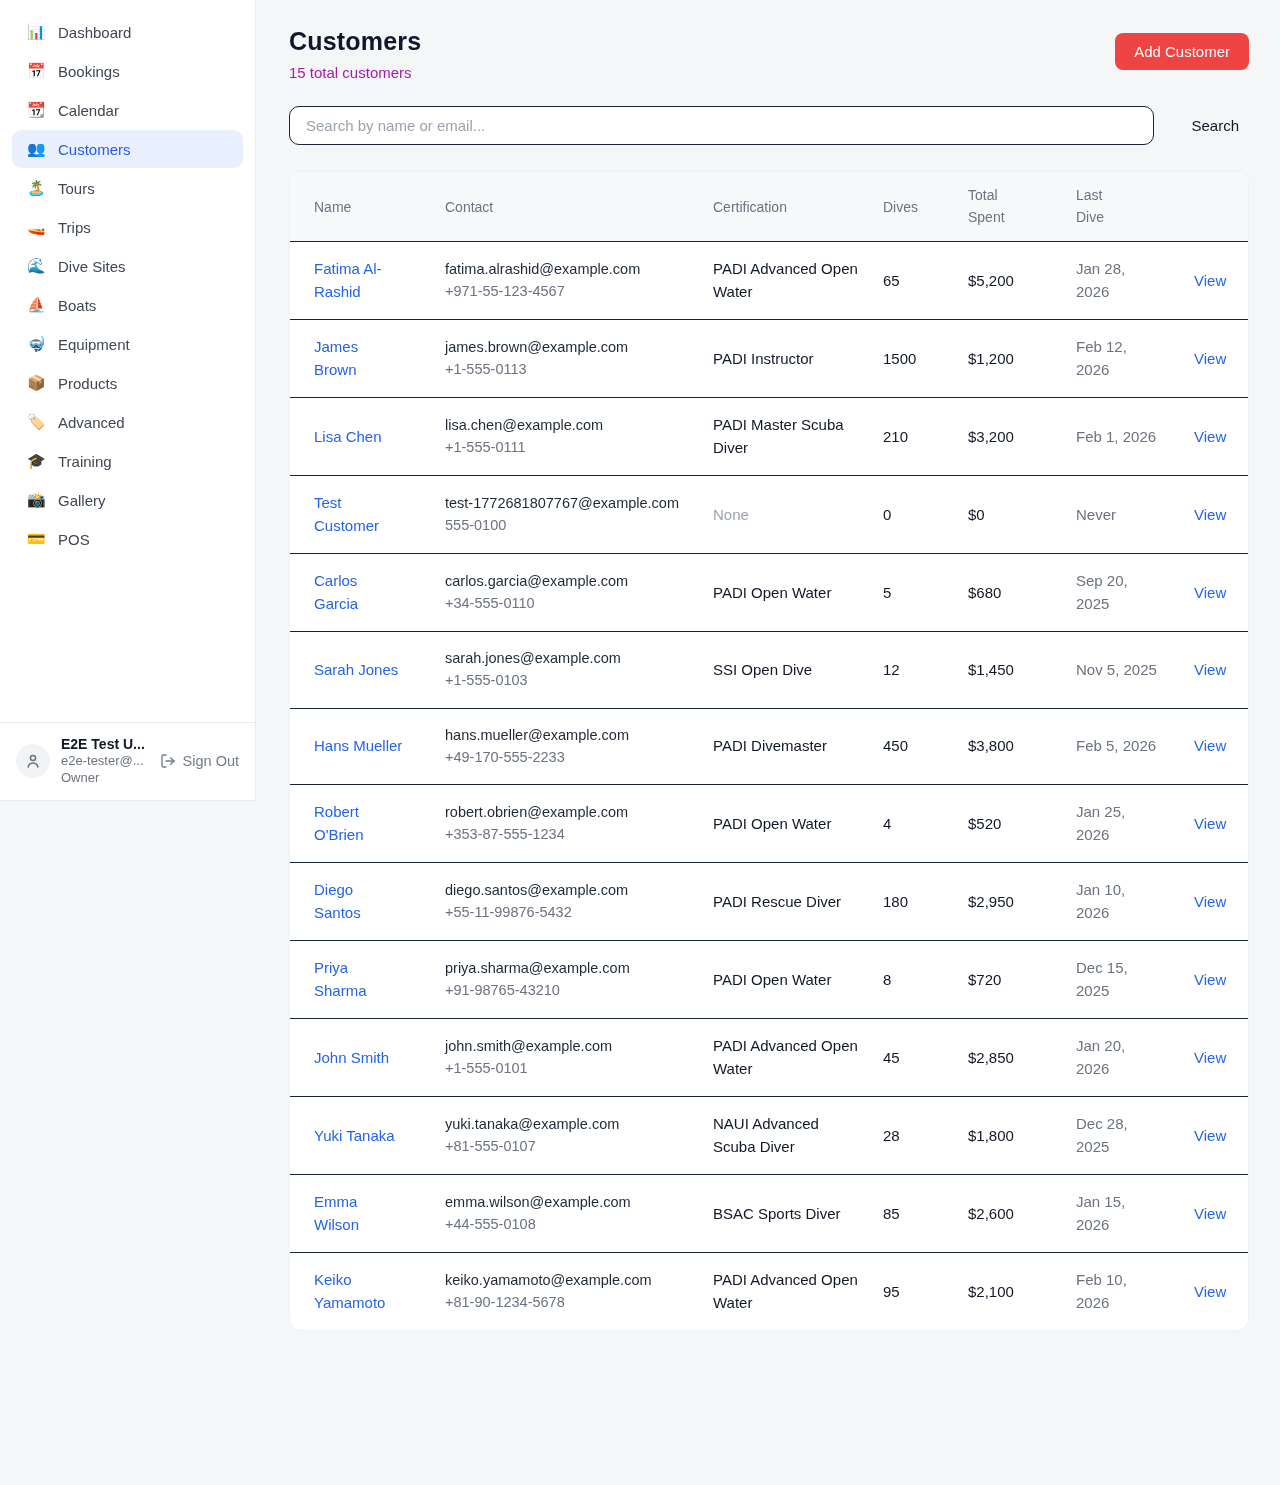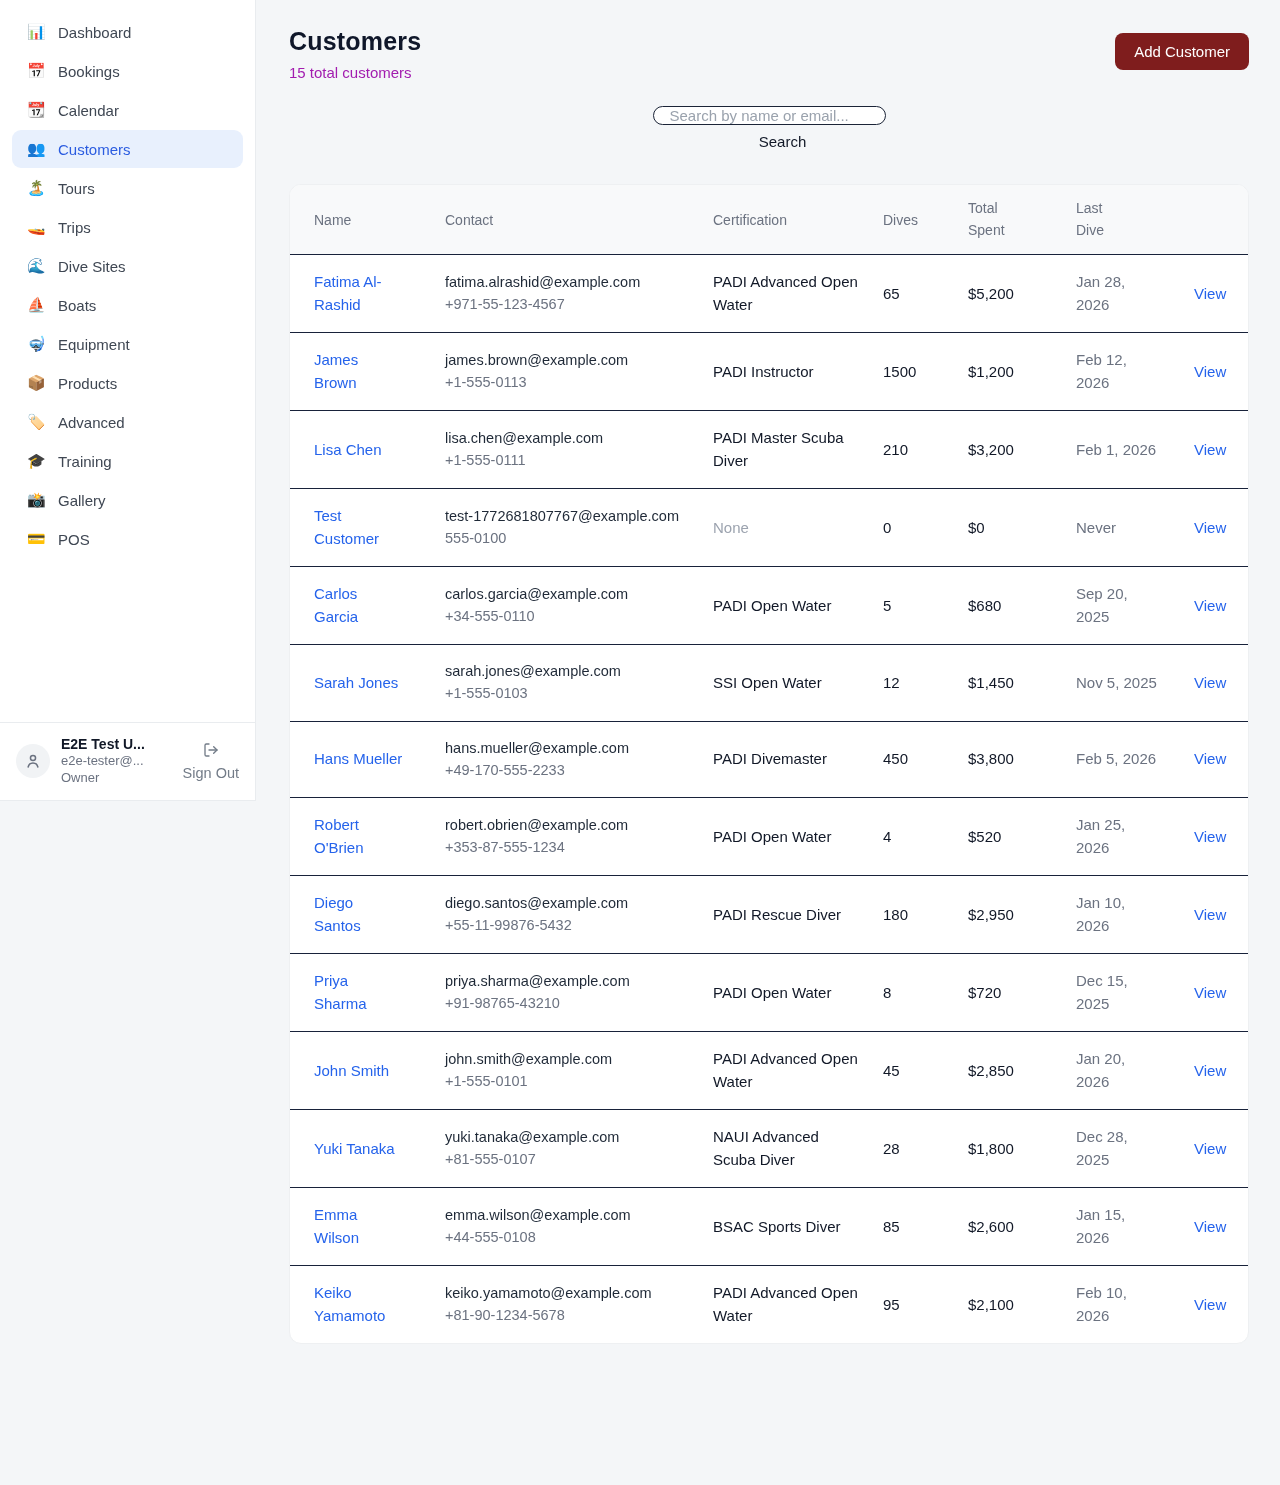--- a/index.html
+++ b/index.html
@@ -38,35 +38,35 @@
   }
   .avatar {
     width:34px; height:34px; border-radius:50%; background:#f1f3f5;
     display:flex; align-items:center; justify-content:center; flex:0 0 34px;
   }
   .user-info { min-width:0; width:88px; }
   .user-name { font-size:14px; font-weight:700; color:#111827; white-space:nowrap; overflow:hidden; }
   .user-email, .user-role { font-size:13px; color:#6b7280; white-space:nowrap; overflow:hidden; line-height:1.35; }
   .signout {
     margin-left:auto; display:flex; align-items:center; gap:7px;
-    color:#737c88; font-size:14.5px; cursor:pointer; white-space:nowrap;flex-direction:column;
+    color:#737c88; font-size:14.5px; cursor:pointer; white-space:nowrap;
   }
 
   
   .main { margin-left:257px; padding:27px 31px 0 32px; }
   .page-header { display:flex; align-items:flex-start; justify-content:space-between; }
   .page-title { font-size:25px; font-weight:700; color:#0f172a; letter-spacing:.2px; }
   .page-sub { margin-top:8px; font-size:15px; color:#a21caf; }
   .add-btn {
-    background:#7f1d1d; color:#ffffff; border:none; cursor:pointer;
+    background:#ef4444; color:#ffffff; border:none; cursor:pointer;
     font-family:inherit; font-size:15px; font-weight:500;
     padding:10px 19px; border-radius:8px; margin-top:6px;
   }
 
-  .search-row { margin-top:25px; display:flex; align-items:center;flex-direction:column; }
+  .search-row { margin-top:25px; display:flex; align-items:center; }
   .search-input {
     flex:1; height:39px; border:1px solid #1b2437; border-radius:10px;
     background:#ffffff; padding:0 16px; font-family:inherit; font-size:15px; color:#111827;
     outline:none;
   }
   .search-input::placeholder { color:#9aa2ad; }
   .search-btn {
     background:none; border:none; cursor:pointer; font-family:inherit;
     font-size:15px; font-weight:500; color:#111827;
     margin-left:27px; padding:8px 10px;
@@ -283,21 +283,21 @@
             <td>$680</td>
             <td class="date">Sep 20, 2025</td>
             <td class="c-view"><a class="view-link">View</a></td>
           </tr>
           <tr>
             <td class="c-name"><a class="name-link">Sarah Jones</a></td>
             <td>
               <div class="email">sarah.jones@example.com</div>
               <div class="phone">+1-555-0103</div>
             </td>
-            <td>SSI Open Water</td>
+            <td>SSI Open Dive</td>
             <td>12</td>
             <td>$1,450</td>
             <td class="date">Nov 5, 2025</td>
             <td class="c-view"><a class="view-link">View</a></td>
           </tr>
           <tr>
             <td class="c-name"><a class="name-link">Hans Mueller</a></td>
             <td>
               <div class="email">hans.mueller@example.com</div>
               <div class="phone">+49-170-555-2233</div>

